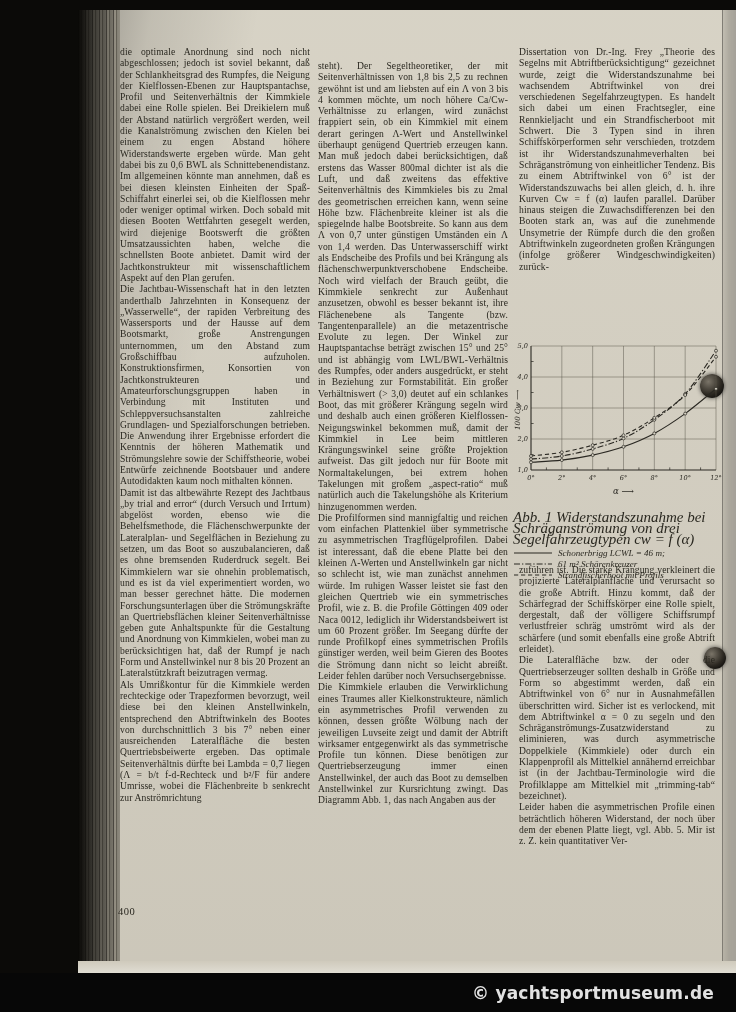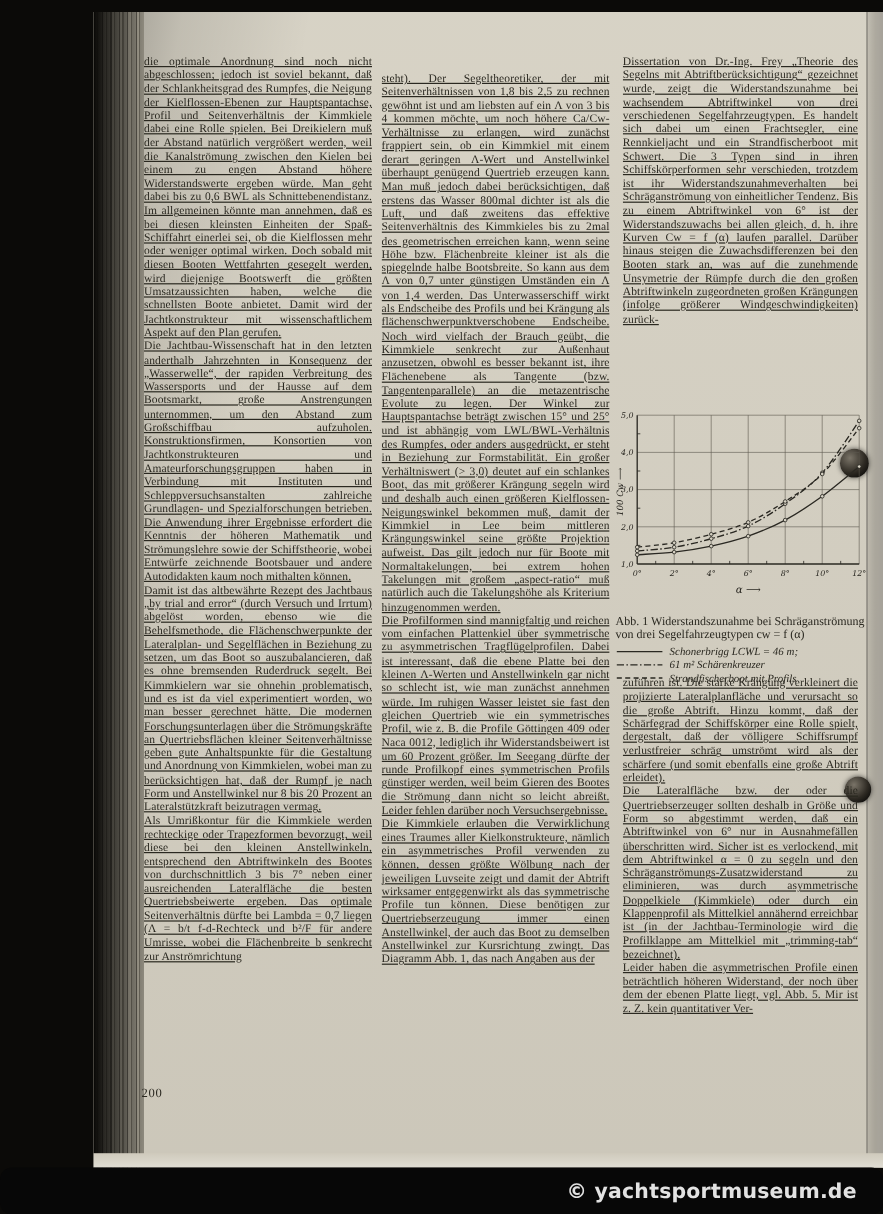--- a/index.html
+++ b/index.html
@@ -40,50 +40,48 @@
   .knob-top { left:700px; top:374px; width:24px; height:24px; }
   .knob-bottom { left:704px; top:647px; width:22px; height:22px; }
 
   .text-col {
     position:absolute;
     font-size:9.6px; line-height:11.3px;
     text-align:justify;
     color:#2a2820;
     letter-spacing:0.1px;
     overflow:hidden;
-    text-decoration:underline;
   }
   .text-col p { margin:0; }
   .col-1 { left:120px; top:46px;  width:190px; height:860px; }
   .col-2 { left:318px; top:60px;  width:190px; height:905px; }
   .col-3-top    { left:519px; top:46px;  width:196px; height:291px; }
   .col-3-bottom { left:519px; top:564px; width:196px; height:372px; }
 
   .page-number {
     position:absolute; left:118px; top:906px;
     font-size:10.5px; color:#2a2820; letter-spacing:0.5px;
   }
 
   .figure-block { position:absolute; left:513px; top:337px; width:210px; }
   .figure-caption {
     margin-top:3px;
-    font-size:10px; line-height:11px;
+    font-style:italic; font-size:15px; line-height:11px;
     color:#2a2820; text-align:left;
   }
   .figure-legend { margin-top:2px; }
   .legend-row { display:flex; align-items:center; gap:5px; height:11px; }
   .legend-row svg { flex:0 0 auto; }
   .legend-label { font-style:italic; font-size:9.1px; color:#2a2820; white-space:nowrap; }
 
   .bottom-bar {
     position:absolute; left:0; top:973px; width:736px; height:39px;
     background:#070707;
     display:flex; align-items:center; justify-content:flex-end;
     padding-right:22px;
-    border-radius:10px;
   }
   .watermark-text {
     color:#e2e2e2;
     font-family:"DejaVu Sans", sans-serif;
     font-size:17px; font-weight:bold; letter-spacing:0.2px;
   }
 </style>
 </head>
 <body>
 
@@ -193,17 +191,17 @@
       </div>
       <div class="legend-row">
         <svg width="40" height="6">
           <line x1="1" y1="3" x2="39" y2="3" stroke="#2a2822" stroke-width="1.1" stroke-dasharray="4.2,2.8"></line>
         </svg>
         <span class="legend-label">Strandfischerboot mit Profils</span>
       </div>
     </div>
 </div>
 
-<div class="page-number">200</div>
+<div class="page-number">400</div>
 
 <div class="bottom-bar">
   <span class="watermark-text">© yachtsportmuseum.de</span>
 </div>
 
 </body></html>

